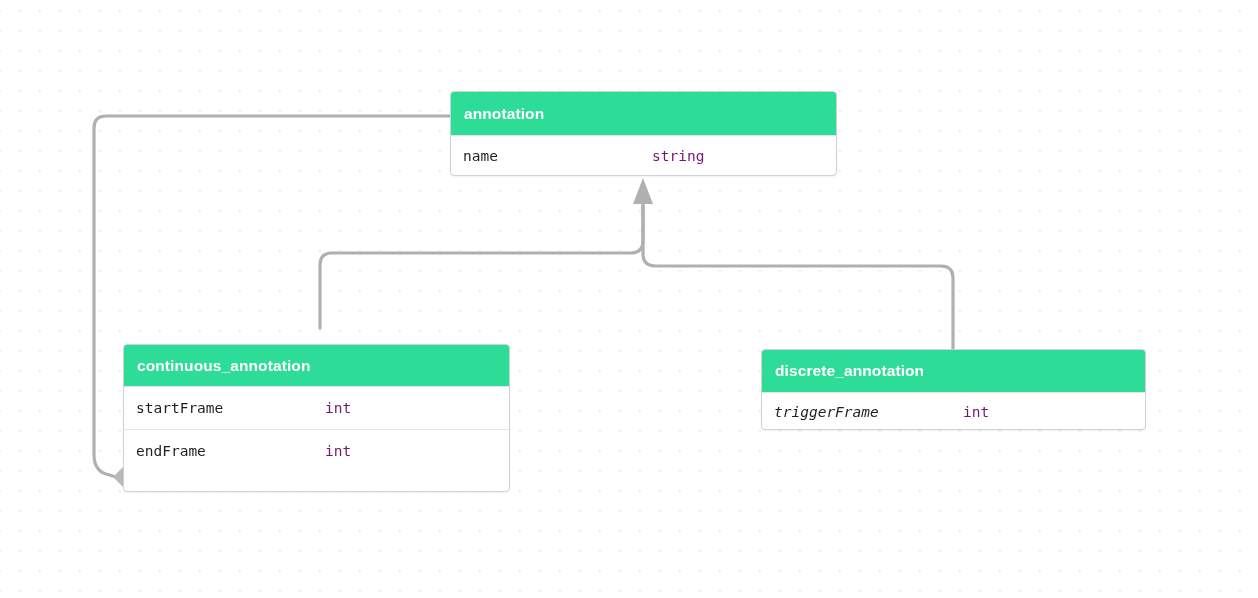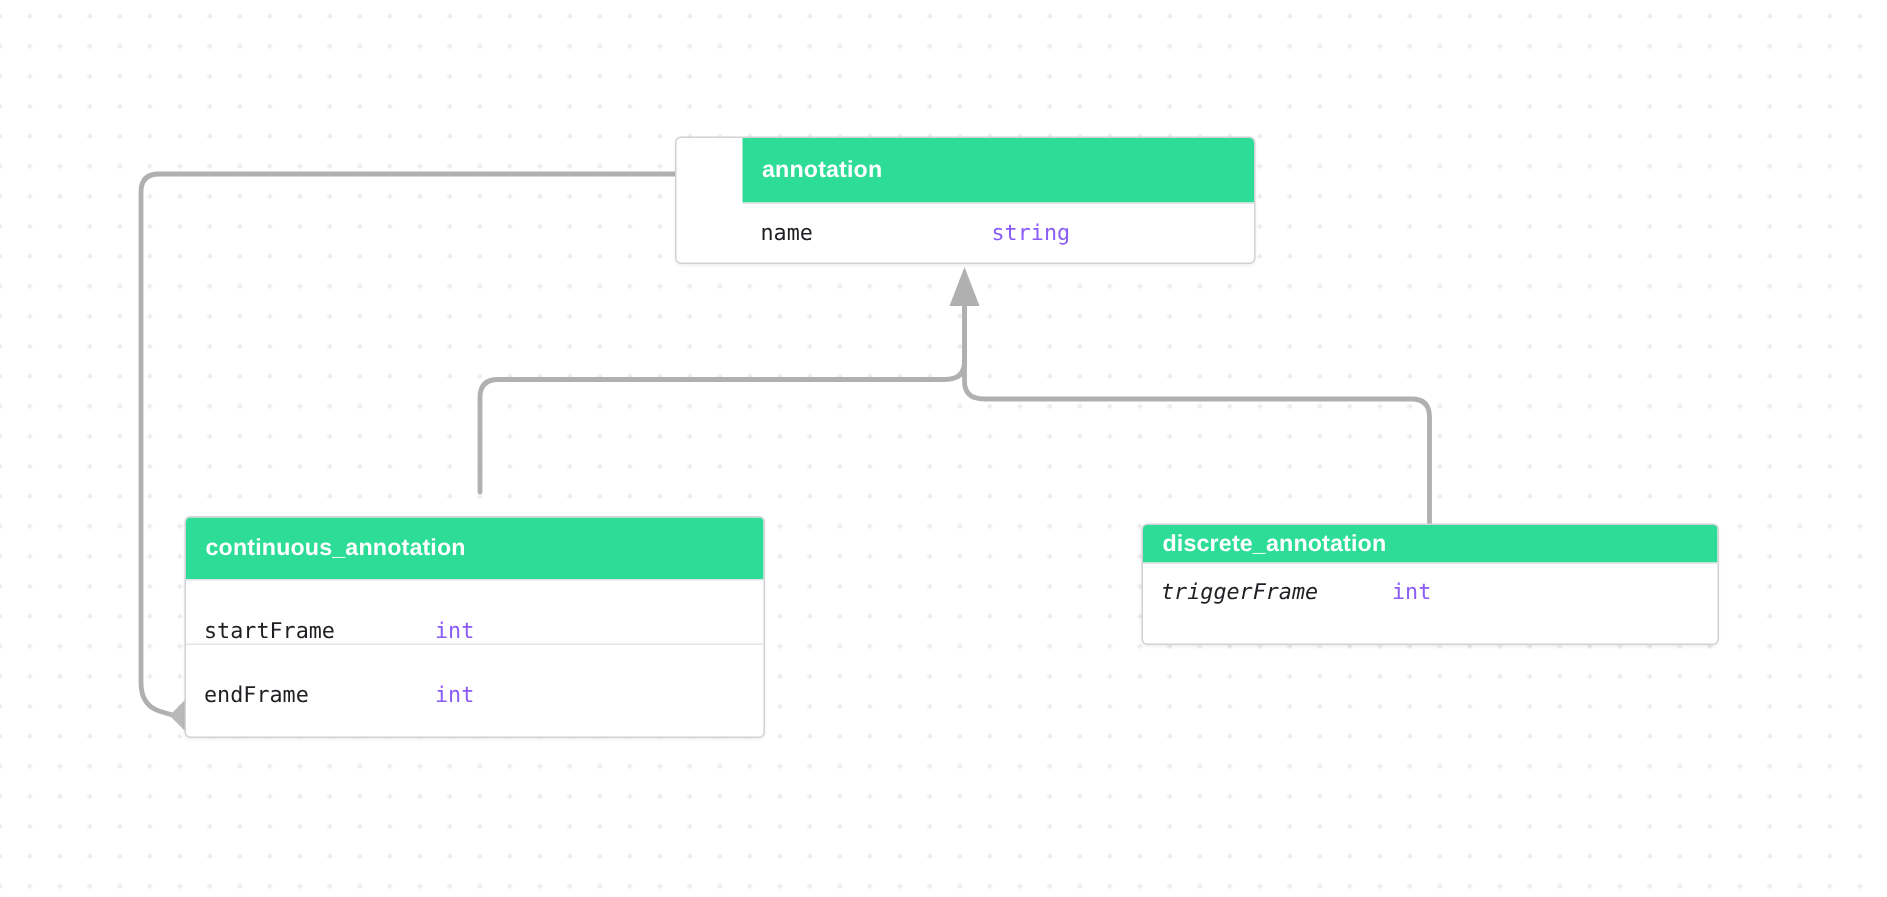--- a/index.html
+++ b/index.html
@@ -54,38 +54,39 @@
     box-sizing: border-box;
   }
   .row {
     display: flex;
     align-items: center;
     border-top: 1px solid #e4e4e8;
     box-sizing: border-box;
     padding: 0 12px;
     font-family: "DejaVu Sans Mono", "Liberation Mono", monospace;
     font-size: 14.5px;
+    gap: 35px;
   }
   .row:first-of-type { border-top: none; }
   .field-name { color: #1f2024; flex: 0 0 auto; }
-  .field-type { color: #8b5cf6; }
+  .field-type { color: #701a75; }
 
   
-  #entity-annotation { left: 450px; top: 91px; width: 387px; height: 85px; padding-left: 44px; }
+  #entity-annotation { left: 450px; top: 91px; width: 387px; height: 85px; }
   #entity-annotation .entity-header { height: 43px; }
   #entity-annotation .row { height: 41px; }
   #entity-annotation .field-name { width: 154px; }
 
   #entity-continuous { left: 123px; top: 328px; width: 387px; height: 148px; margin-top: 16px; }
   #entity-continuous .entity-header { height: 41px; }
-  #entity-continuous .row { height: 43px; align-items: flex-end; }
+  #entity-continuous .row { height: 43px; }
   #entity-continuous .field-name { width: 154px; }
 
   #entity-discrete { left: 761px; top: 349px; width: 385px; height: 81px; }
-  #entity-discrete .entity-header { height: 25px; }
+  #entity-discrete .entity-header { height: 42px; }
   #entity-discrete .row { height: 39px; }
   #entity-discrete .field-name { width: 154px; font-style: italic; }
 </style>
 </head>
 <body>
 
 <div id="canvas">
 
   <div id="grid-mask"></div>
 

